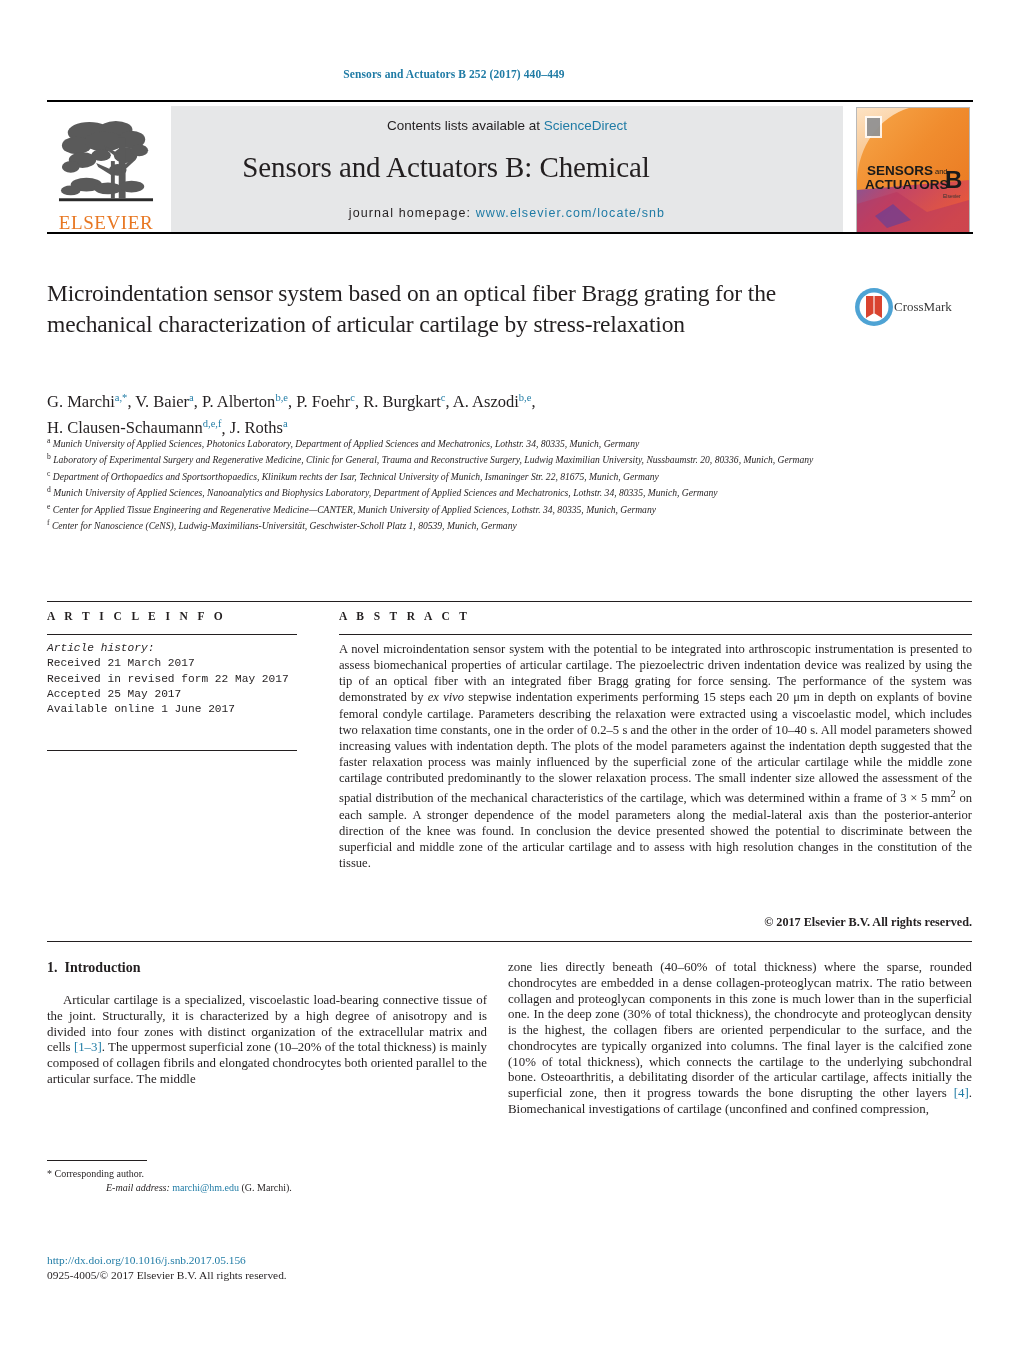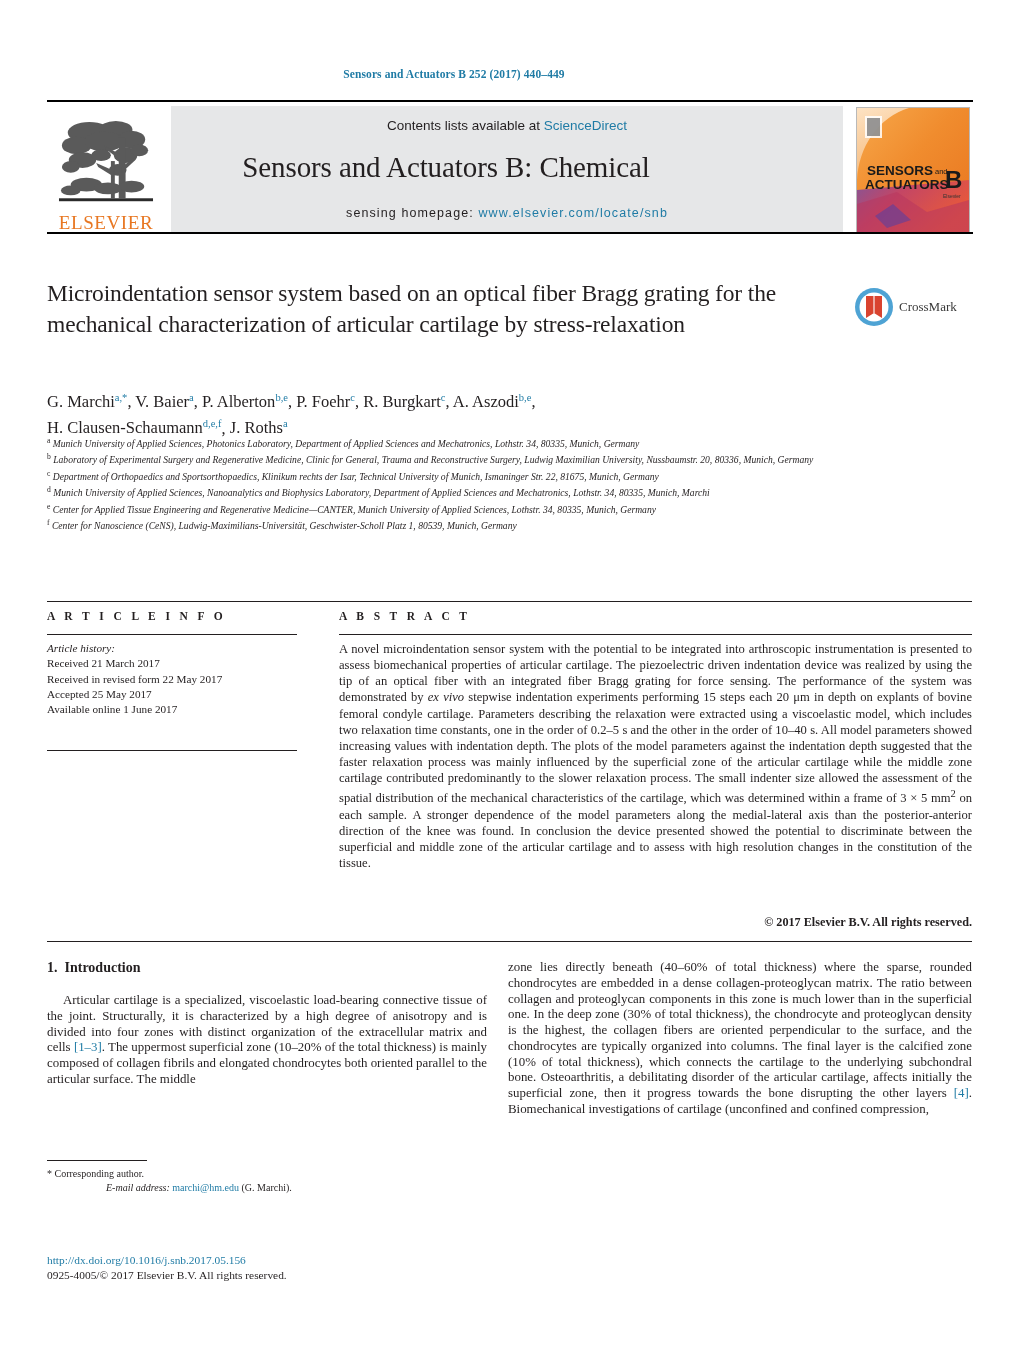--- a/index.html
+++ b/index.html
@@ -123,21 +123,21 @@
     font-family: "Liberation Serif", serif;
     font-size: 23.5px;
     line-height: 31px;
     color: #231f20;
     letter-spacing: -.15px;
   }
   .crossmark {
     position: absolute;
     right: 48px; top: 280px;
     width: 118px; height: 54px;
-    display: flex; align-items: center; gap: 5px;
+    display: flex; align-items: center; 
   }
   .cm-label {
     font-family: "Liberation Serif", serif;
     font-size: 13px;
     color: #3a3a3a;
   }
 
   .authors {
     position: absolute;
     left: 47px; top: 386px;
@@ -174,21 +174,21 @@
     letter-spacing: 3.4px;
     color: #231f20;
   }
   .info-head { left: 47px; top: 610px; }
   .abs-head  { left: 339px; top: 610px; }
 
   .info-body {
     position: absolute;
     left: 47px; top: 641px;
     width: 250px;
-    font-family: Liberation Serif, serif;
+    font-family: Liberation Mono, monospace;
     font-size: 11.2px;
     line-height: 15.3px;
     color: #231f20;
   }
   .info-body .lbl { font-style: italic; }
   .kw-block {
     position: absolute;
     left: 47px; top: 757px;
     width: 250px;
     font-family: "Liberation Serif", serif;
@@ -309,21 +309,21 @@
         </svg>
         <div class="els-word">ELSEVIER</div>
       </div>
 
       <div class="grayband">
         <div class="gb-contents">
           <span>Contents lists available at </span><span class="sd">ScienceDirect</span>
         </div>
         <div class="gb-title">Sensors and Actuators B: Chemical</div>
         <div class="gb-home">
-          <span>sensing homepage:</span>
+          <span>journal homepage:</span>
           <span class="url">www.elsevier.com/locate/snb</span>
         </div>
       </div>
 
       <div class="cover">
         <svg viewBox="0 0 112 124">
           <defs>
             <linearGradient id="cg" x1="0" y1="0" x2="1" y2="1">
               <stop offset="0%" stop-color="#f7a84b"></stop>
               <stop offset="45%" stop-color="#f08c2e"></stop>
@@ -378,21 +378,21 @@
     <span>R. Burgkart<sup>c</sup></span>,
     <span>A. Aszodi<sup>b,e</sup></span>,<br>
     <span>H. Clausen-Schaumann<sup>d,e,f</sup></span>,
     <span>J. Roths<sup>a</sup></span>
   </div>
 
   <div class="affils">
     <div><sup>a</sup> <span>Munich University of Applied Sciences, Photonics Laboratory, Department of Applied Sciences and Mechatronics, Lothstr. 34, 80335, Munich, Germany</span></div>
     <div><sup>b</sup> <span>Laboratory of Experimental Surgery and Regenerative Medicine, Clinic for General, Trauma and Reconstructive Surgery, Ludwig Maximilian University, Nussbaumstr. 20, 80336, Munich, Germany</span></div>
     <div><sup>c</sup> <span>Department of Orthopaedics and Sportsorthopaedics, Klinikum rechts der Isar, Technical University of Munich, Ismaninger Str. 22, 81675, Munich, Germany</span></div>
-    <div><sup>d</sup> <span>Munich University of Applied Sciences, Nanoanalytics and Biophysics Laboratory, Department of Applied Sciences and Mechatronics, Lothstr. 34, 80335, Munich, Marchi</span></div>
+    <div><sup>d</sup> <span>Munich University of Applied Sciences, Nanoanalytics and Biophysics Laboratory, Department of Applied Sciences and Mechatronics, Lothstr. 34, 80335, Munich, Germany</span></div>
     <div><sup>e</sup> <span>Center for Applied Tissue Engineering and Regenerative Medicine—CANTER, Munich University of Applied Sciences, Lothstr. 34, 80335, Munich, Germany</span></div>
     <div><sup>f</sup> <span>Center for Nanoscience (CeNS), Ludwig-Maximilians-Universität, Geschwister-Scholl Platz 1, 80539, Munich, Germany</span></div>
   </div>
 
   <div class="sec-rule" style="left:47px; top:601px; width:925px;"></div>
   <div class="sec-rule" style="left:47px; top:634px; width:250px;"></div>
   <div class="sec-rule" style="left:47px; top:750px; width:250px;"></div>
   <div class="sec-rule" style="left:339px; top:634px; width:633px;"></div>
   <div class="sec-rule" style="left:47px; top:941px; width:925px;"></div>
 

